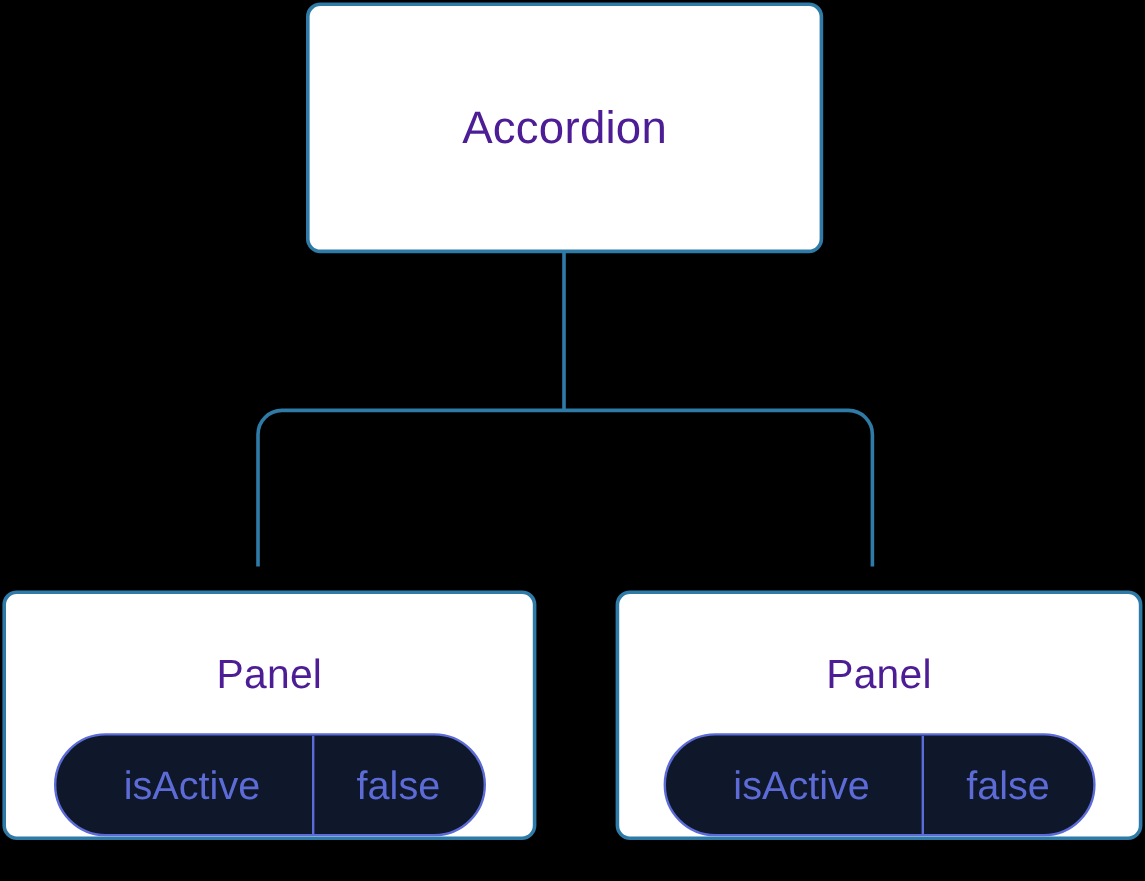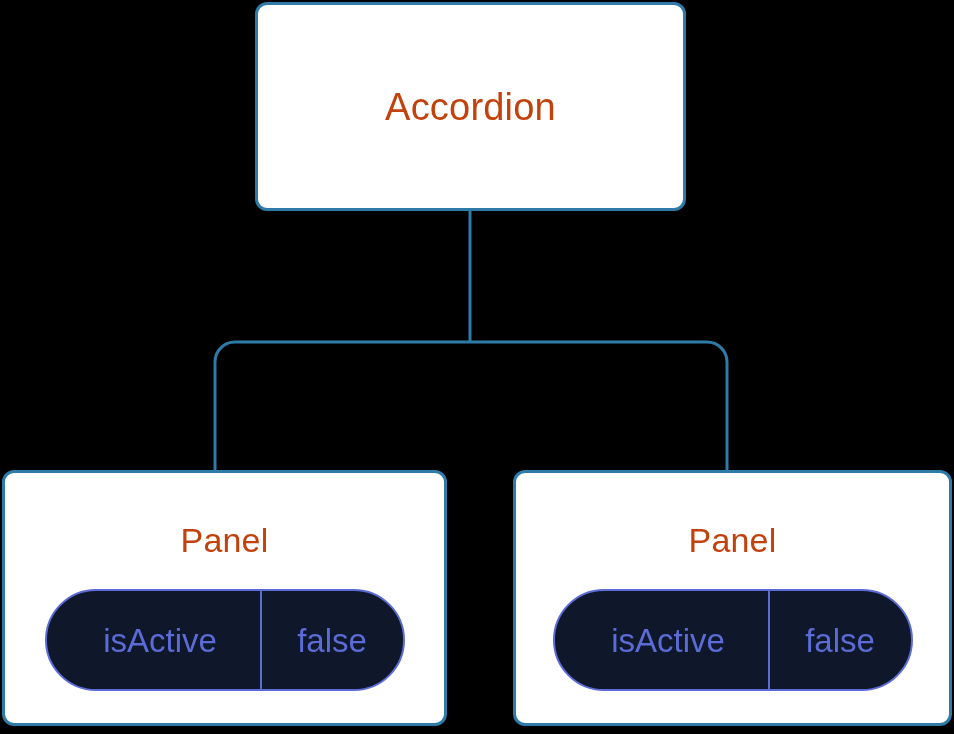--- a/index.html
+++ b/index.html
@@ -39,32 +39,32 @@
   .node-root {
     left: 255px;
     top: 2px;
     width: 431px;
     height: 209px;
     display: flex;
     align-items: center;
     justify-content: center;
   }
   .node-child {
-    top: 470px;
+    top: 492px;
     width: 445px;
-    height: 256px;
+    height: 208px;
     display: flex;
     flex-direction: column;
     align-items: center;
   }
   .node-child-left  { left: 2px; }
   .node-child-right { left: 513px; width: 439px; }
 
   .node-title {
-    color: #c2410c;
+    color: #4c1d95;
     font-size: 38px;
     font-weight: 400;
     letter-spacing: 0.2px;
     line-height: 1;
     white-space: nowrap;
   }
   .node-child .node-title {
     font-size: 34px;
     margin-top: 50px;
   }

